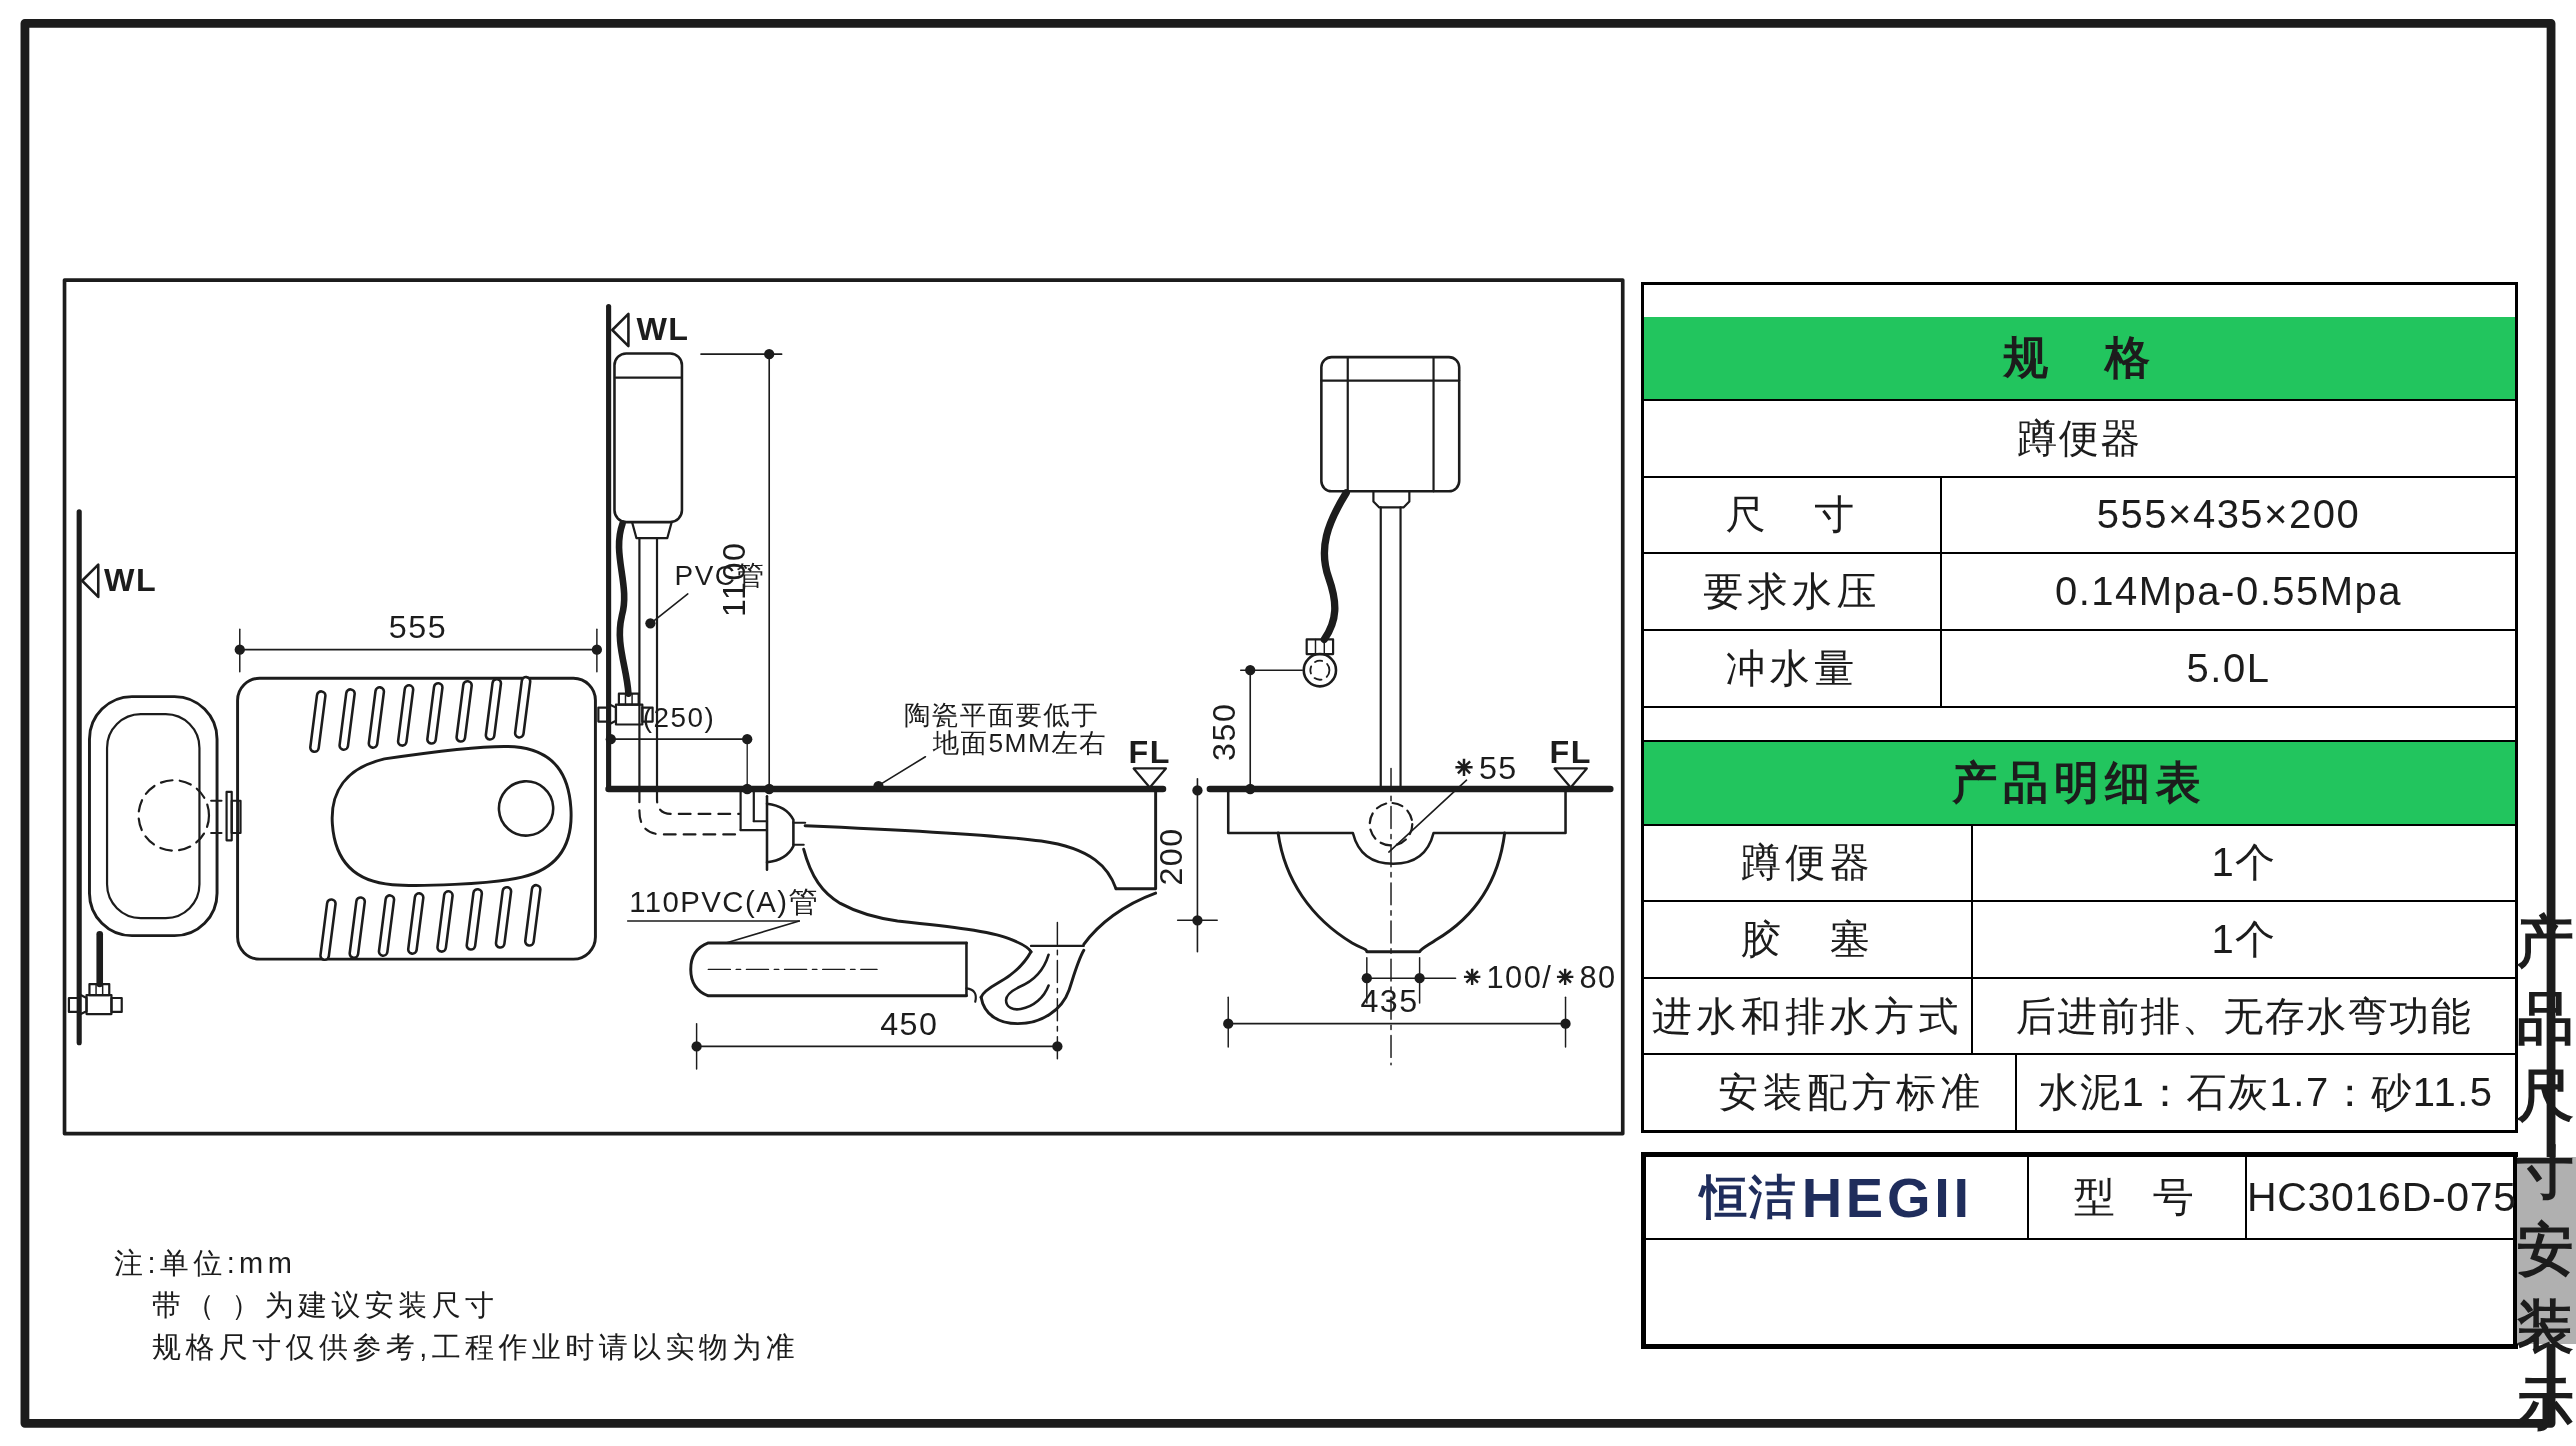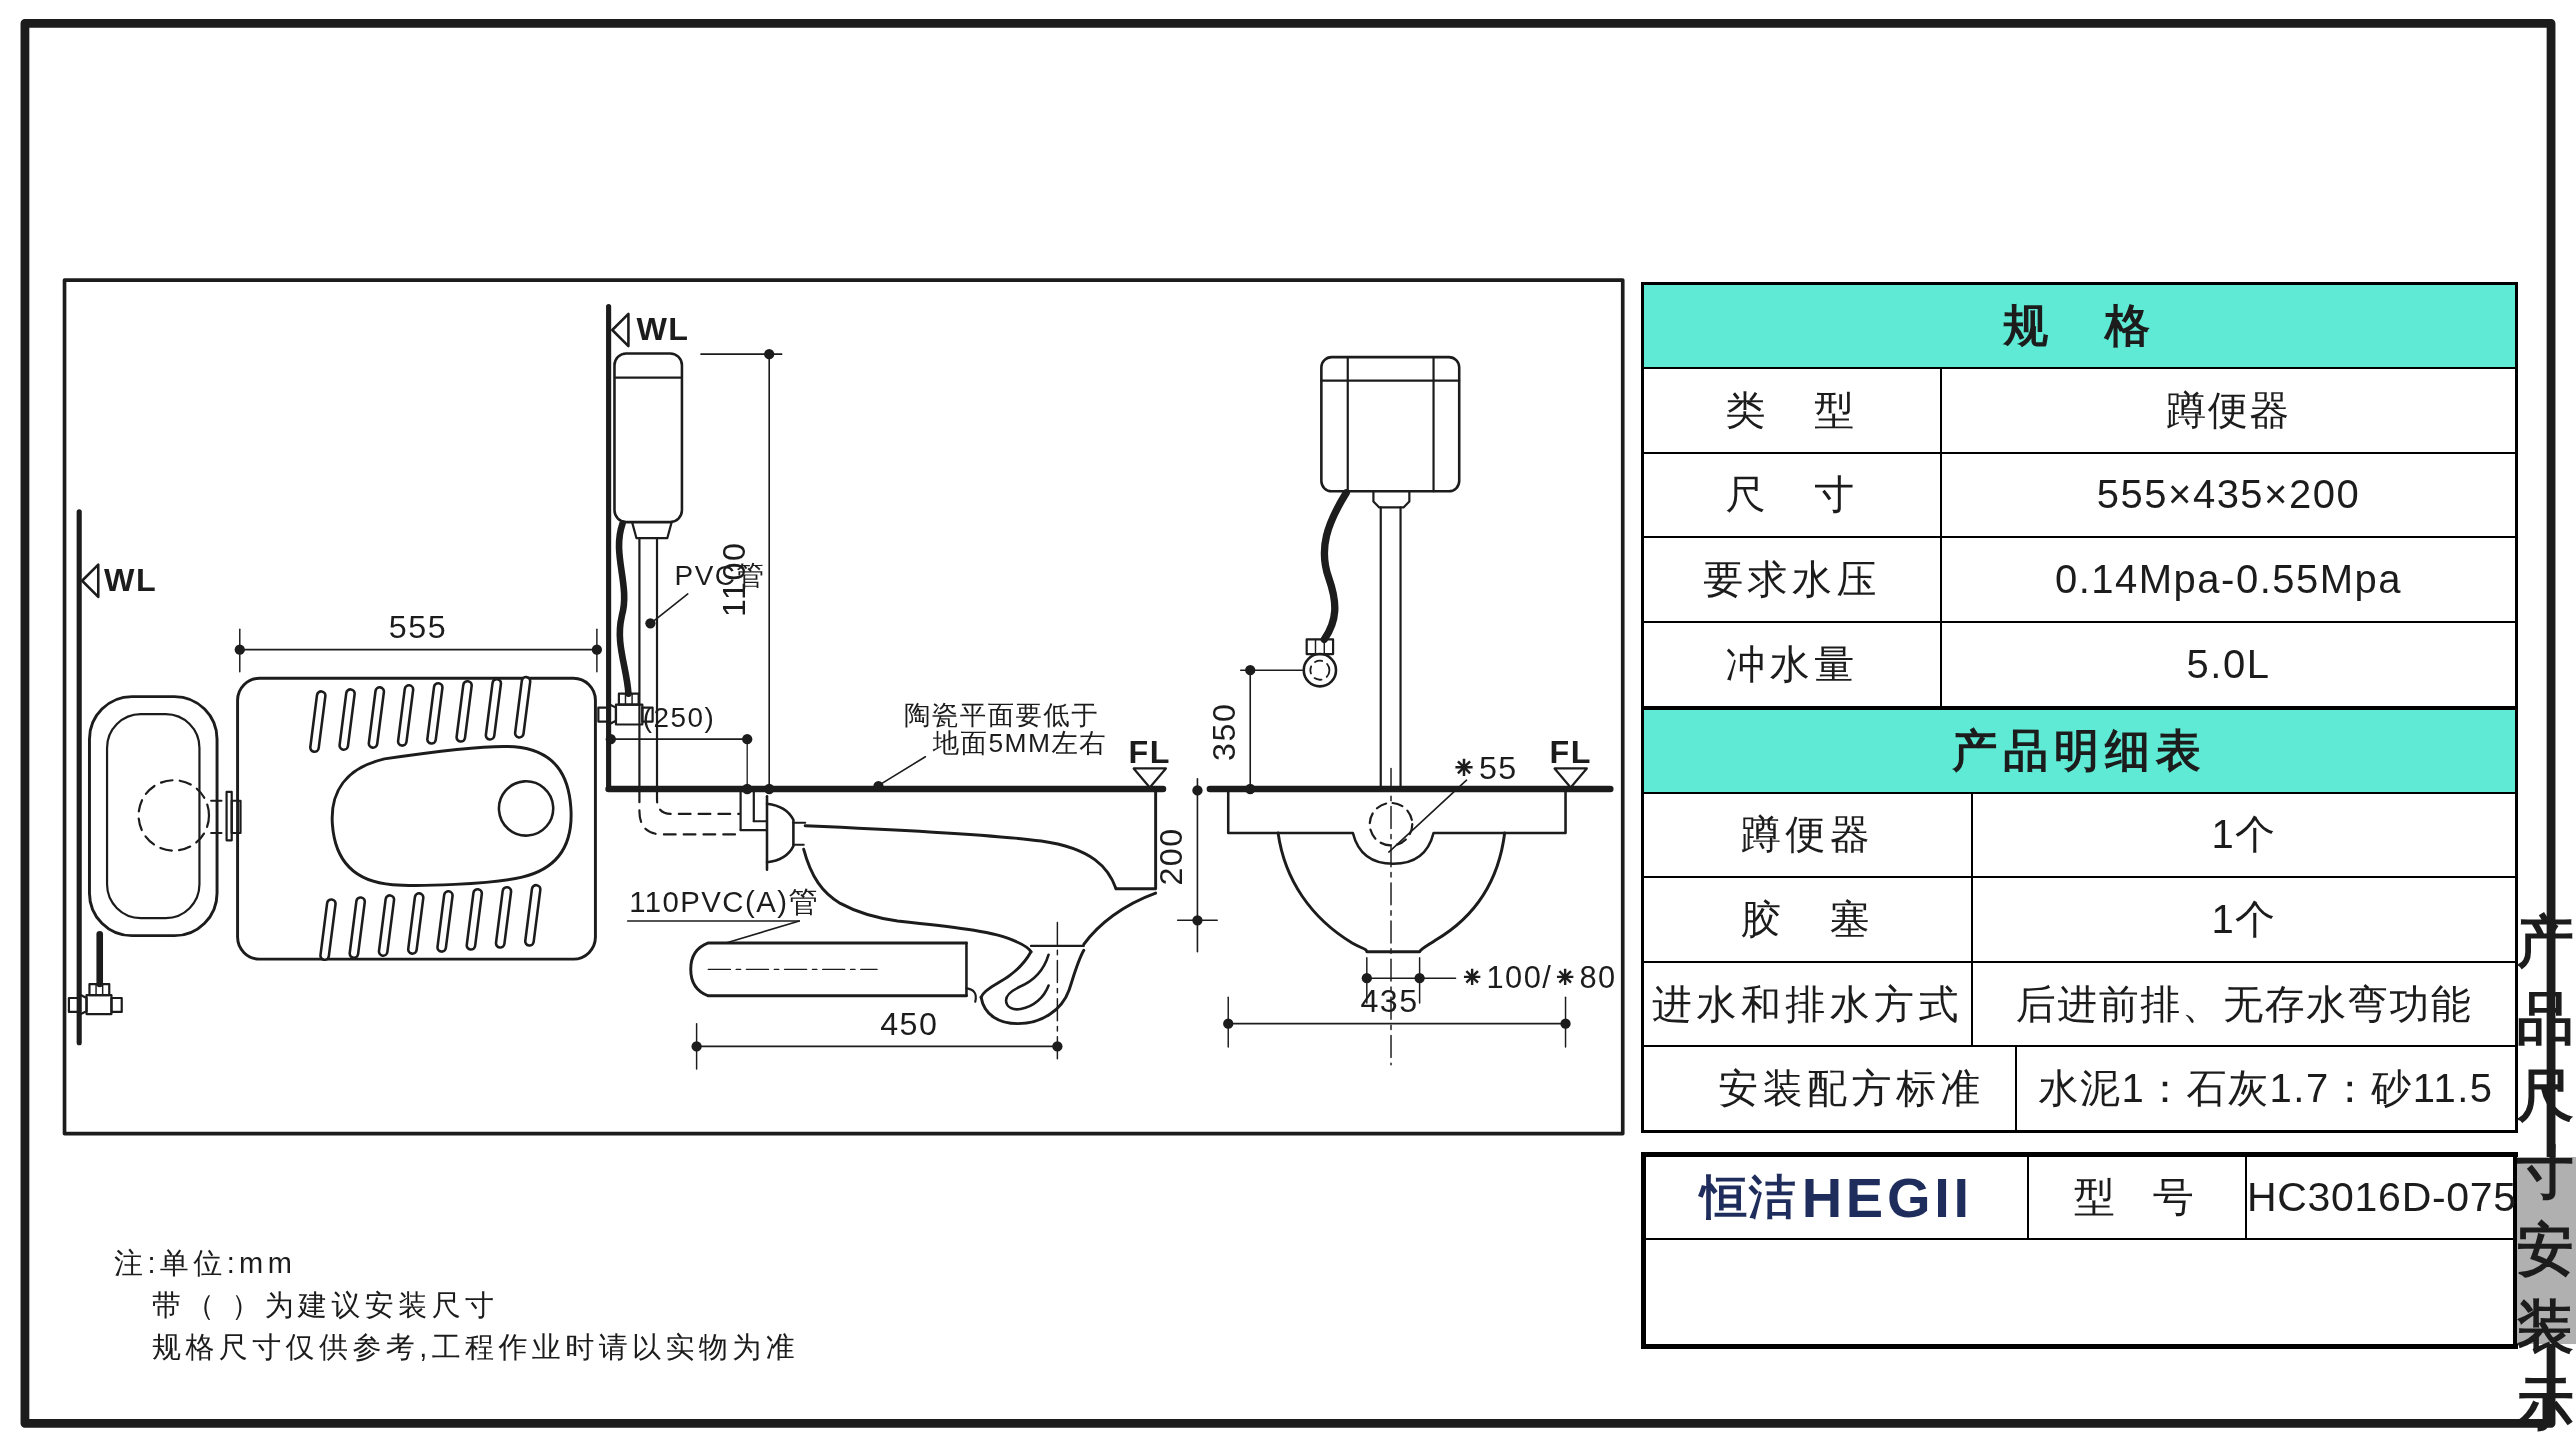--- a/index.html
+++ b/index.html
@@ -4,22 +4,22 @@
 <style>
   html,body{margin:0;padding:0;background:#ffffff;}
   body{width:2576px;height:1447px;position:relative;overflow:hidden;
        font-family:"Liberation Sans","DejaVu Sans",sans-serif;color:#1c1c1c;}
   .stage{position:absolute;inset:0;}
   svg text{fill:#1c1c1c;font-family:"Liberation Sans","DejaVu Sans",sans-serif;}
 
   
   #spec-detail{position:absolute;left:1641px;top:282px;width:877px;height:851px;
     border:3.7px solid #000;box-sizing:border-box;display:flex;flex-direction:column;background:#fff;}
-  .t-header{height:82px;flex:none;background:#5eead4;display:flex;align-items:center;justify-content:center;
-    font-size:45px;font-weight:700;letter-spacing:5.9px;border-bottom:2.2px solid #000;}
+  .t-header{height:82px;flex:none;background:#22c55e;display:flex;align-items:center;justify-content:center;
+    font-size:45px;font-weight:700;letter-spacing:5.9px;border-bottom:2.2px solid #000;margin-top:32px;}
   .t-row{flex:1;display:flex;border-bottom:2.2px solid #000;}
   .t-row:last-child{border-bottom:none;padding-left:44px;}
   .t-label{width:296px;flex:none;border-right:2.2px solid #000;display:flex;align-items:center;justify-content:center;
     font-size:40px;letter-spacing:4.4px;text-align:center;}
   .detail .t-label{width:327px;}
   .t-value{flex:1;display:flex;align-items:center;justify-content:center;font-size:40px;letter-spacing:1.5px;text-align:center;}
   .t-header.mid{border-top:2.2px solid #000;}
 
   
   #title-block{position:absolute;left:1641px;top:1152px;width:877px;height:197px;
@@ -233,21 +233,20 @@
     <text x="920" y="798" font-size="38">PVC管</text>
     <text x="858" y="1244" font-size="40">110PVC(A)管</text>
     <text x="1233" y="988" font-size="36">陶瓷平面要低于</text>
     <text x="1272" y="1026" font-size="36">地面5MM左右</text>
   </g>
 </svg>
 
 <div id="spec-detail">
   <div class="t-header">规　格</div>
   <div class="t-row">
-    <div class="t-label">类　型</div>
     <div class="t-value">蹲便器</div>
   </div>
   <div class="t-row">
     <div class="t-label">尺　寸</div>
     <div class="t-value">555×435×200</div>
   </div>
   <div class="t-row">
     <div class="t-label">要求水压</div>
     <div class="t-value">0.14Mpa-0.55Mpa</div>
   </div>

